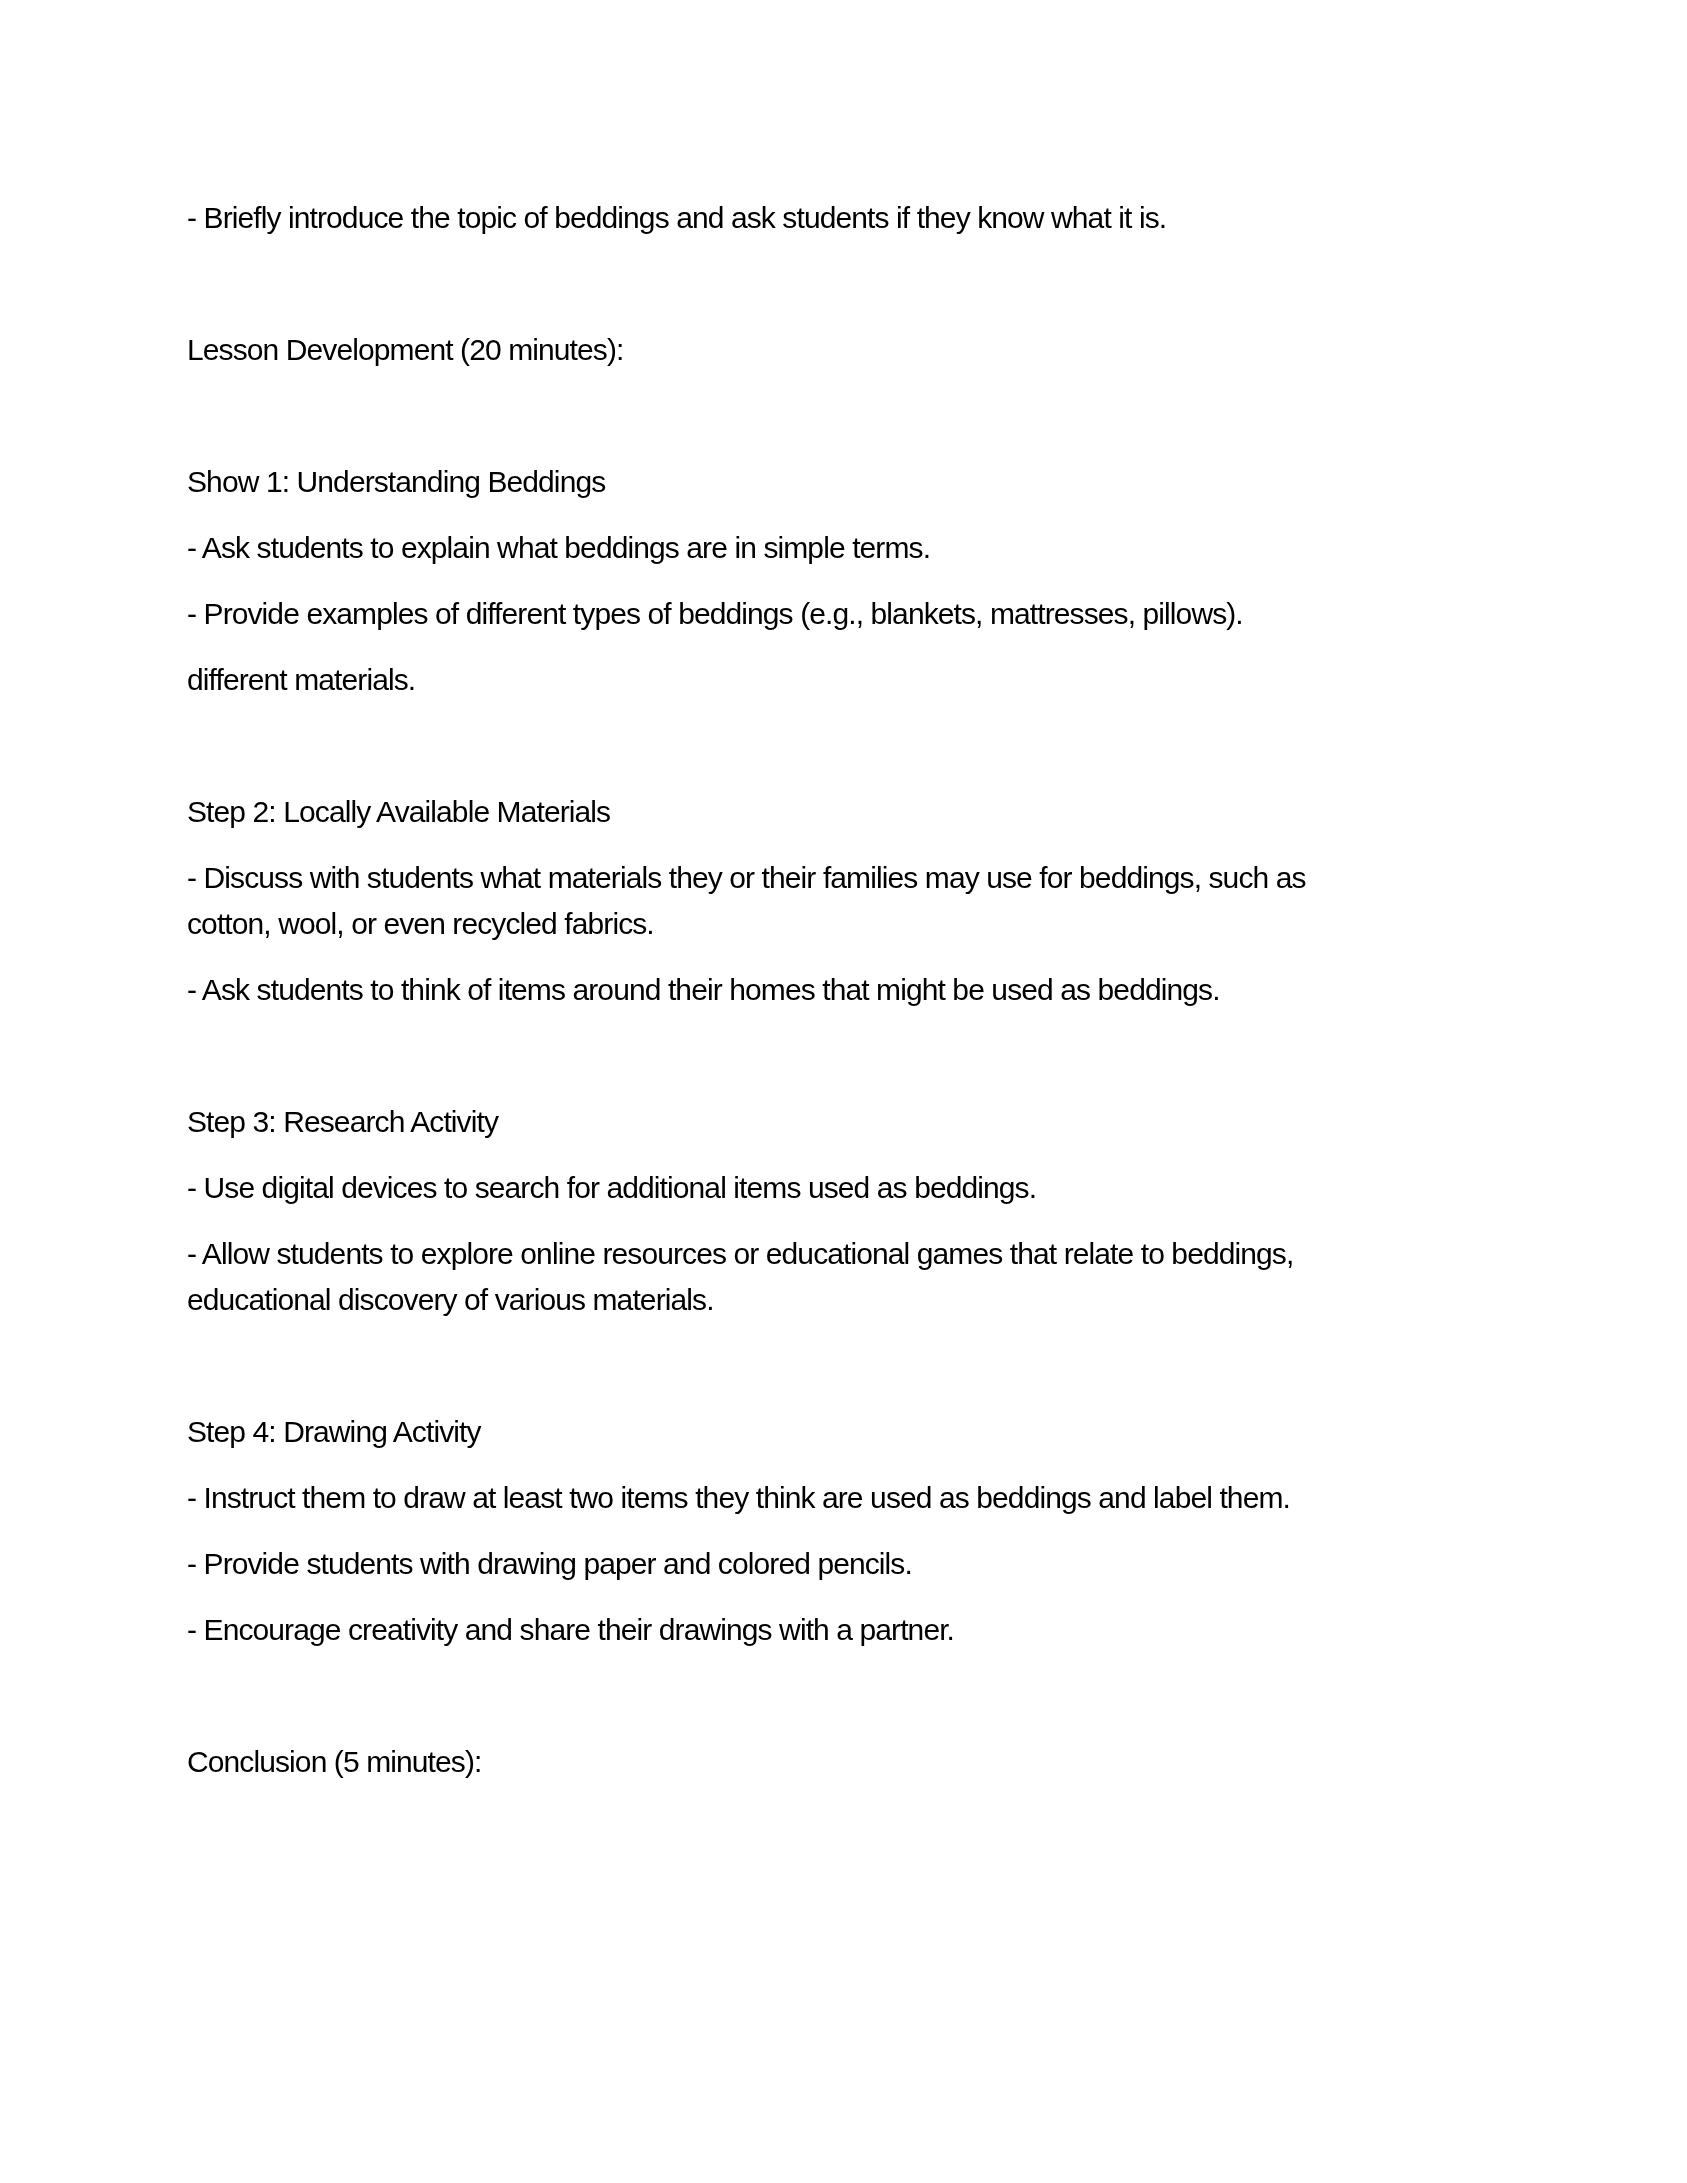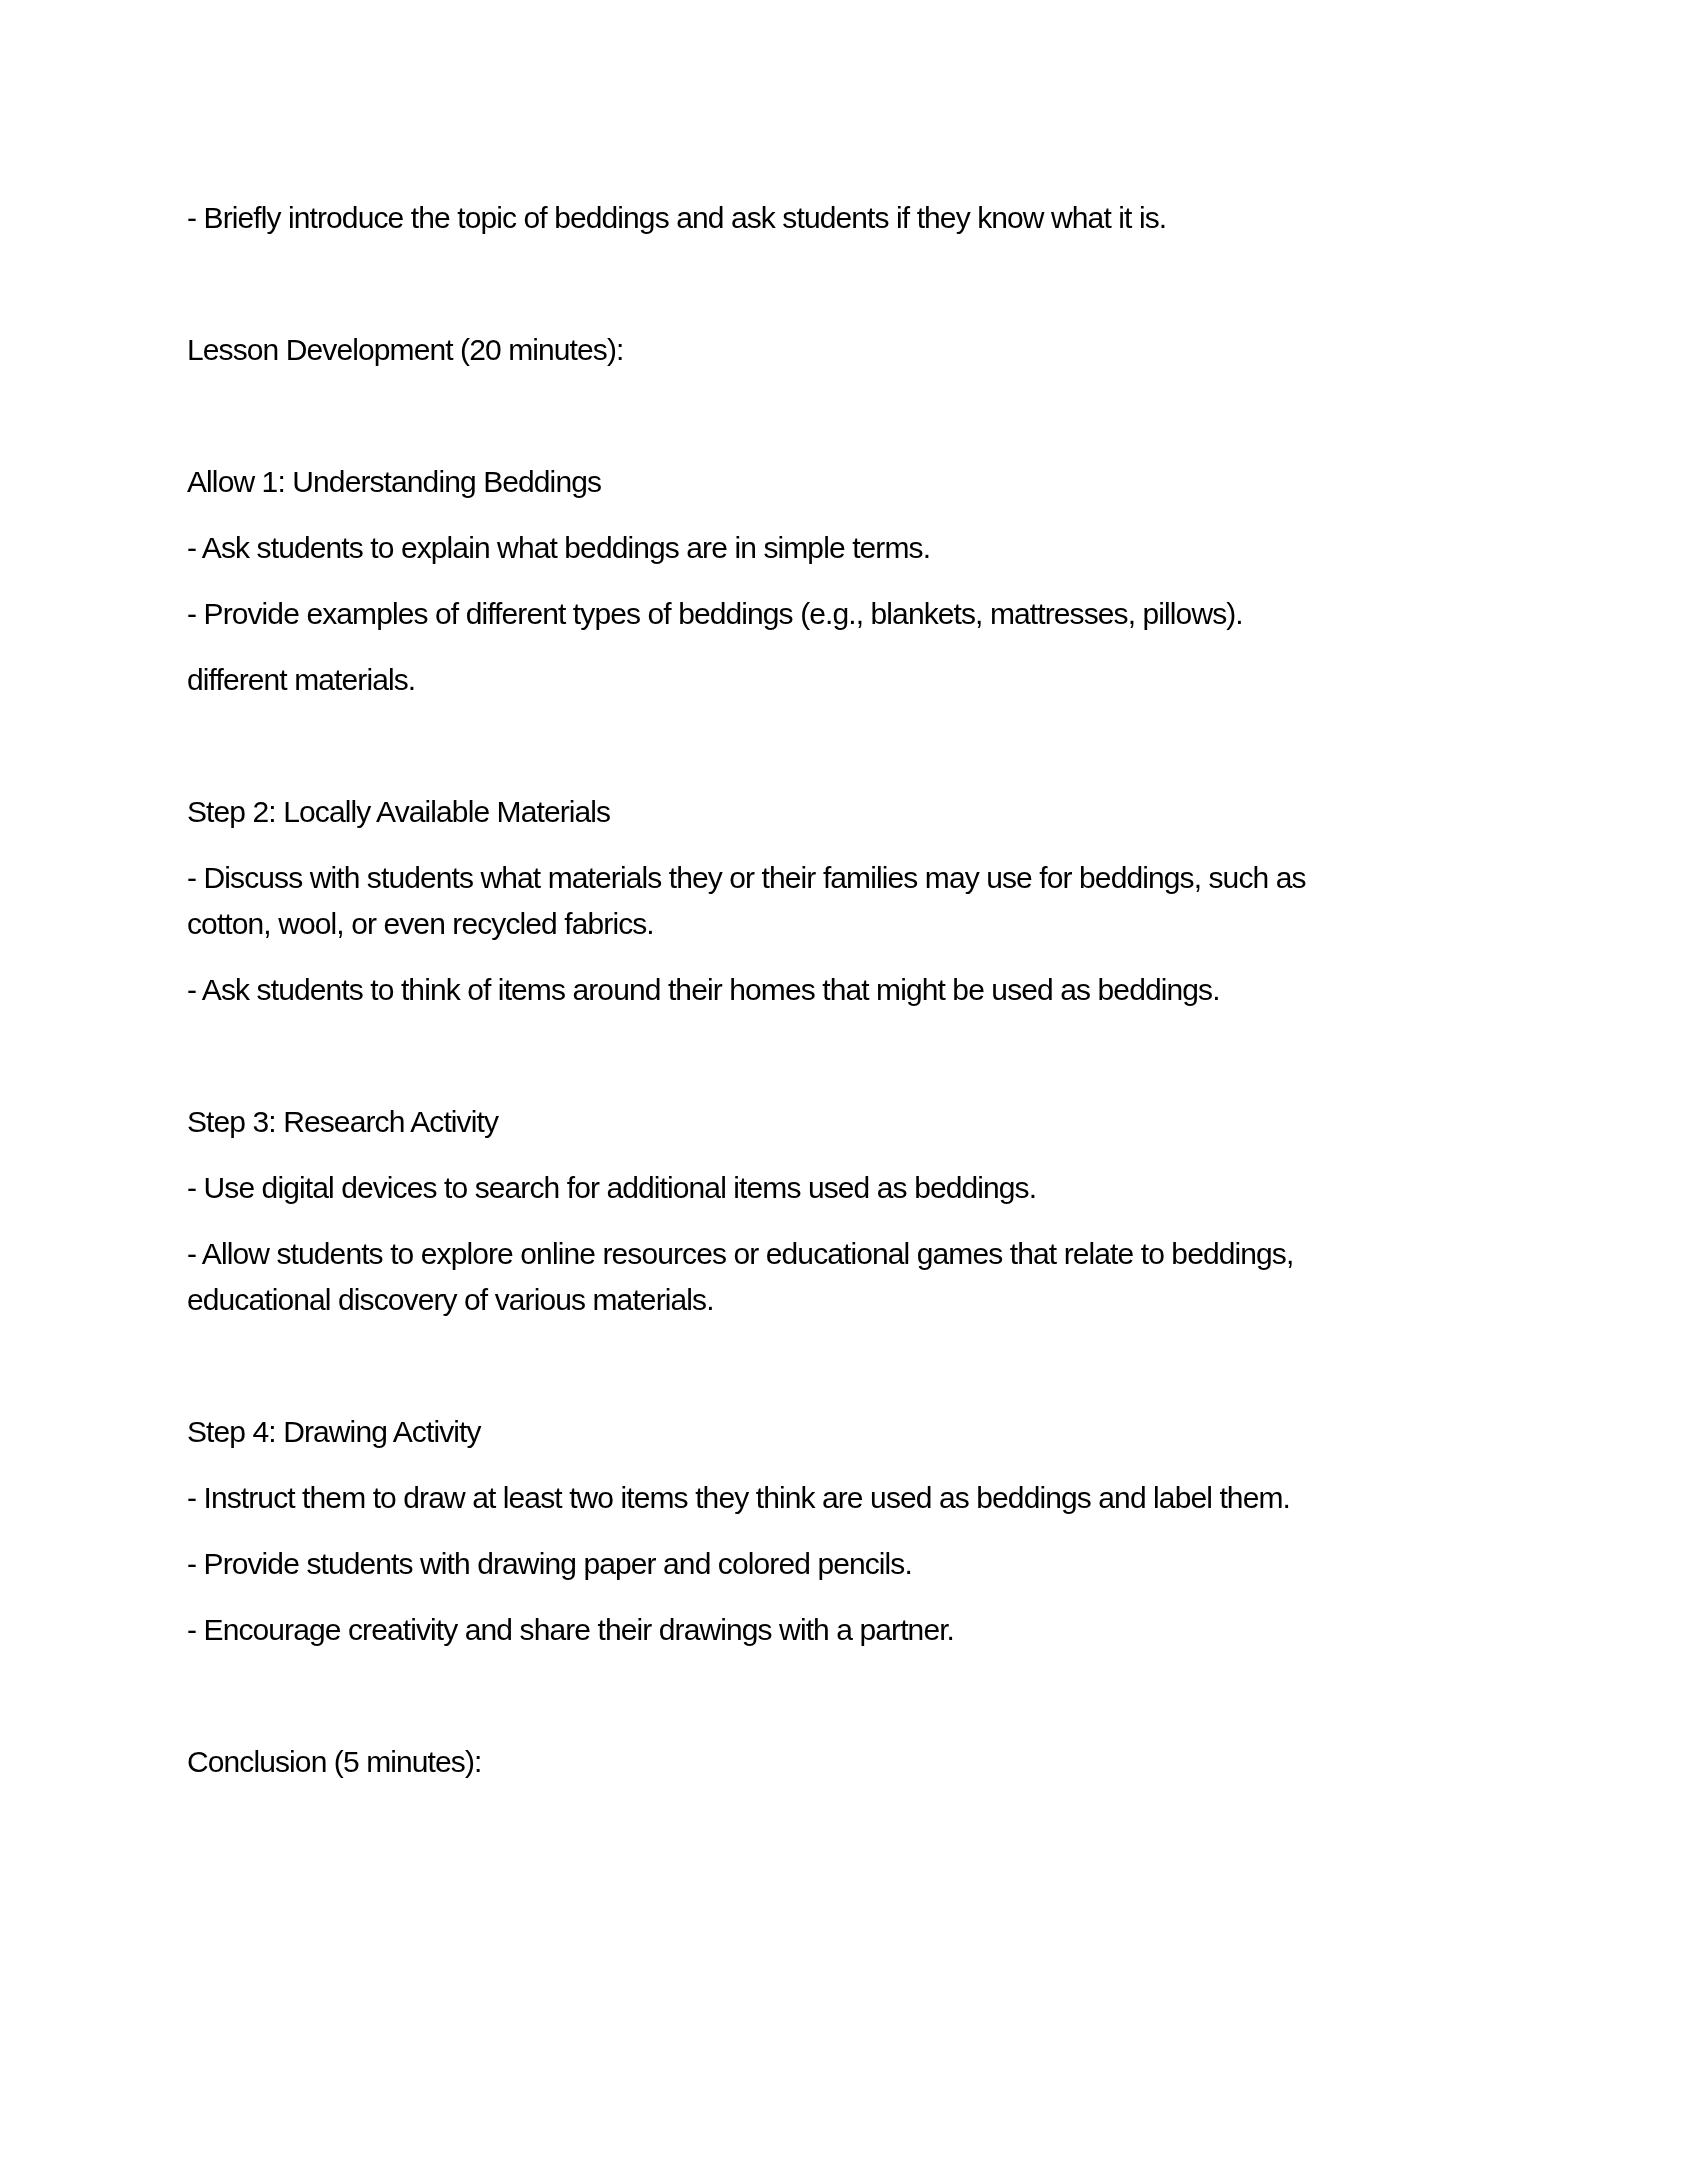--- a/index.html
+++ b/index.html
@@ -41,21 +41,21 @@
 <div class="page">
 
   <p class="para">
     <span class="line">- Briefly introduce the topic of beddings and ask students if they know what it is.</span>
   </p>
 
   <p class="para sp b">
     <span class="line">Lesson Development (20 minutes):</span>
   </p>
 
-  <p class="para sp"><span class="b">Allow 1:</span><span> Understanding Beddings</span></p>
+  <p class="para sp"><span class="b">Show 1:</span><span> Understanding Beddings</span></p>
   <p class="para">
     <span class="line">- Ask students to explain what beddings are in simple terms.</span>
   </p>
   <p class="para">
     <span class="line">- Provide examples of different types of beddings (e.g., blankets, mattresses, pillows).</span>
   </p>
   <p class="para">
     <span class="line">different materials.</span>
   </p>
 

